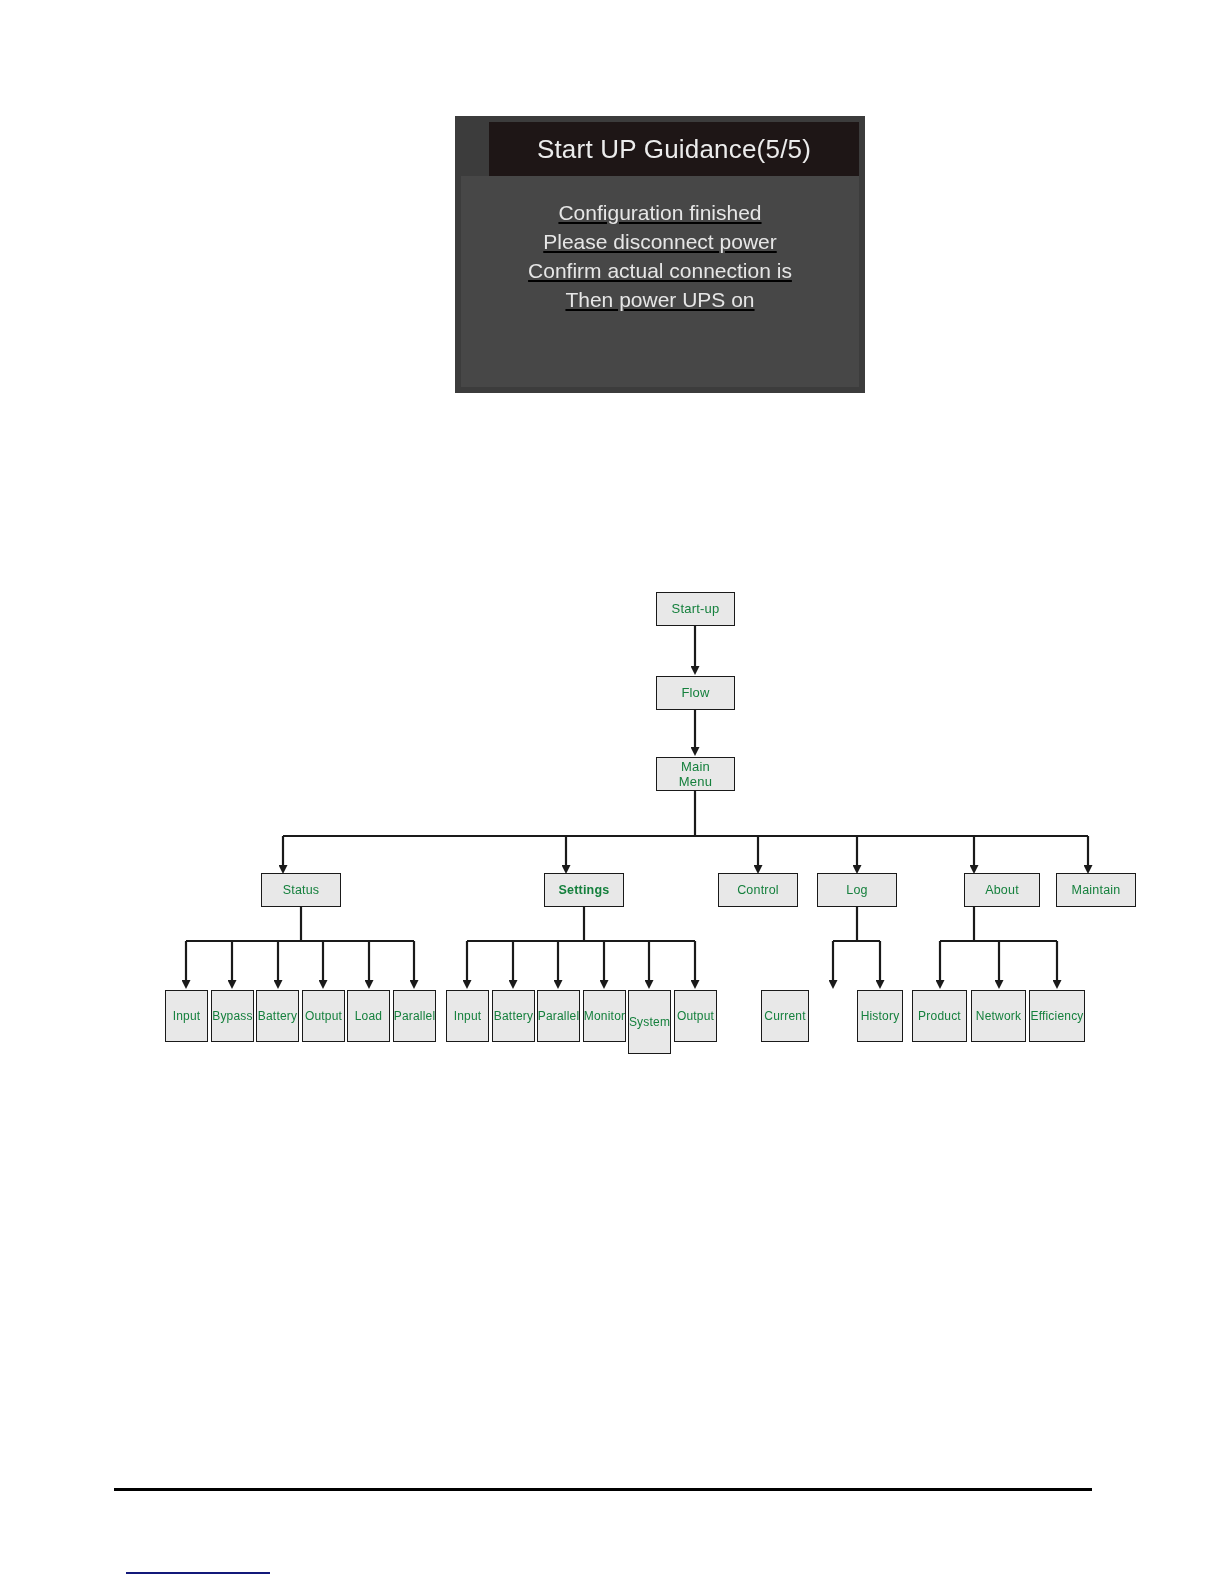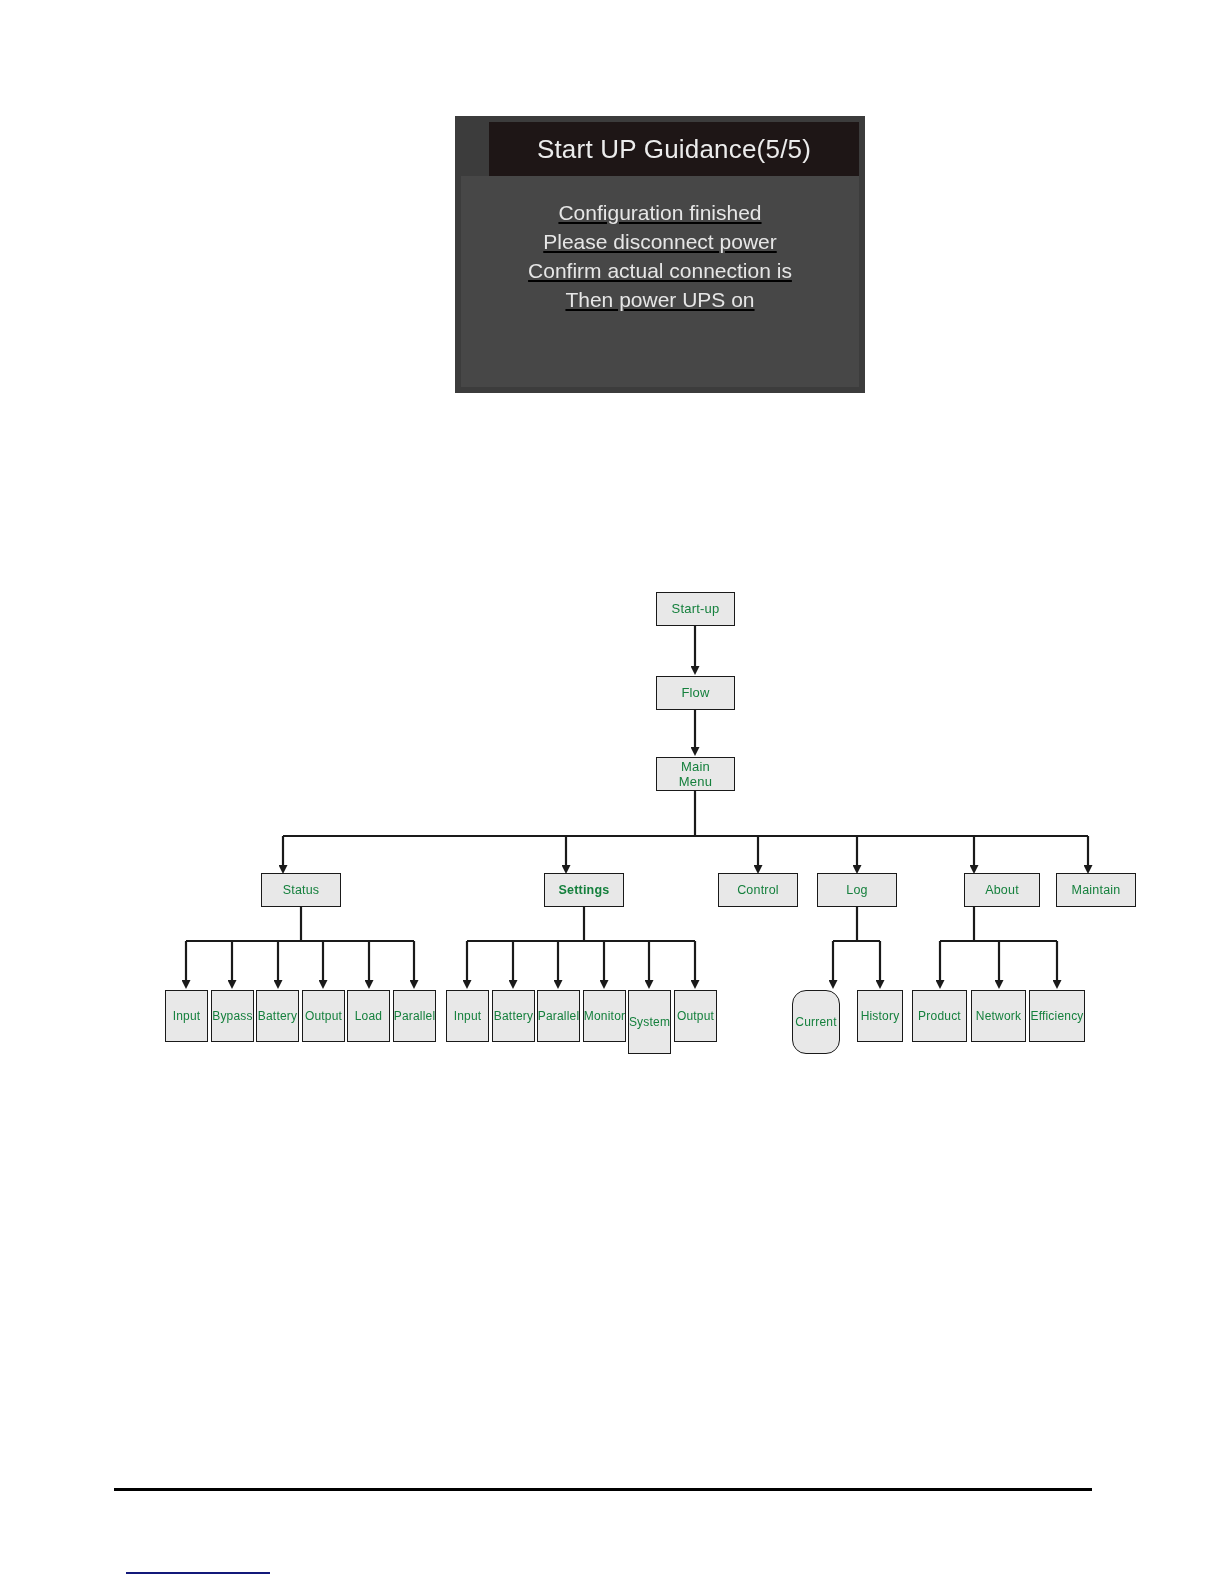--- a/index.html
+++ b/index.html
@@ -192,21 +192,21 @@
 <div class="fc-box lvl3" style="left:347px; top:990px; width:43px; height:52px;">Load</div>
 <div class="fc-box lvl3" style="left:393px; top:990px; width:43px; height:52px;">Parallel</div>
 
 <div class="fc-box lvl3" style="left:446px; top:990px; width:43px; height:52px;">Input</div>
 <div class="fc-box lvl3" style="left:492px; top:990px; width:43px; height:52px;">Battery</div>
 <div class="fc-box lvl3" style="left:537px; top:990px; width:43px; height:52px;">Parallel</div>
 <div class="fc-box lvl3" style="left:583px; top:990px; width:43px; height:52px;">Monitor</div>
 <div class="fc-box lvl3" style="left:628px; top:990px; width:43px; height:64px;">System</div>
 <div class="fc-box lvl3" style="left:674px; top:990px; width:43px; height:52px;">Output</div>
 
-<div class="fc-box lvl3" style="left:792px; top:990px; width:48px; height:64px;border-radius:14px;">Current</div>
+<div class="fc-box lvl3" style="left:761px; top:990px; width:48px; height:52px;">Current</div>
 <div class="fc-box lvl3" style="left:857px; top:990px; width:46px; height:52px;">History</div>
 
 <div class="fc-box lvl3" style="left:912px; top:990px; width:55px; height:52px;">Product</div>
 <div class="fc-box lvl3" style="left:971px; top:990px; width:55px; height:52px;">Network</div>
 <div class="fc-box lvl3" style="left:1029px; top:990px; width:56px; height:52px;">Efficiency</div>
 
 <div class="hr-black"></div>
 <div class="hr-blue"></div>
 
 </body></html>

